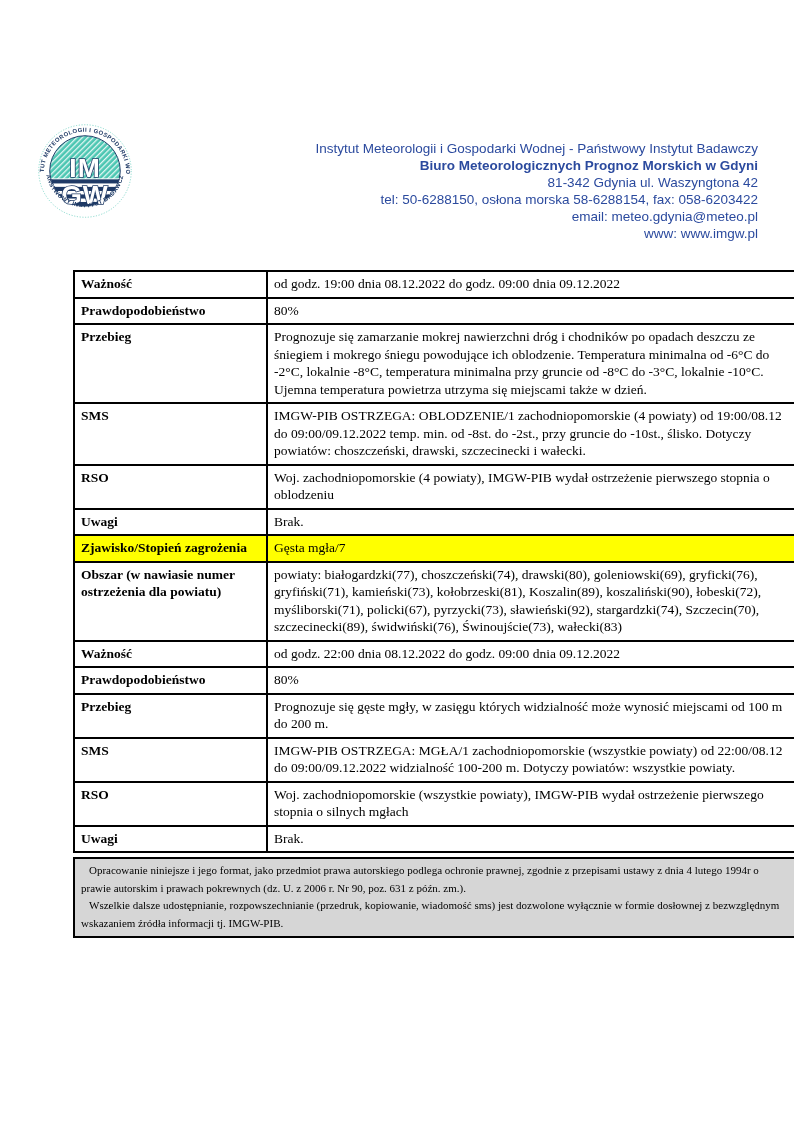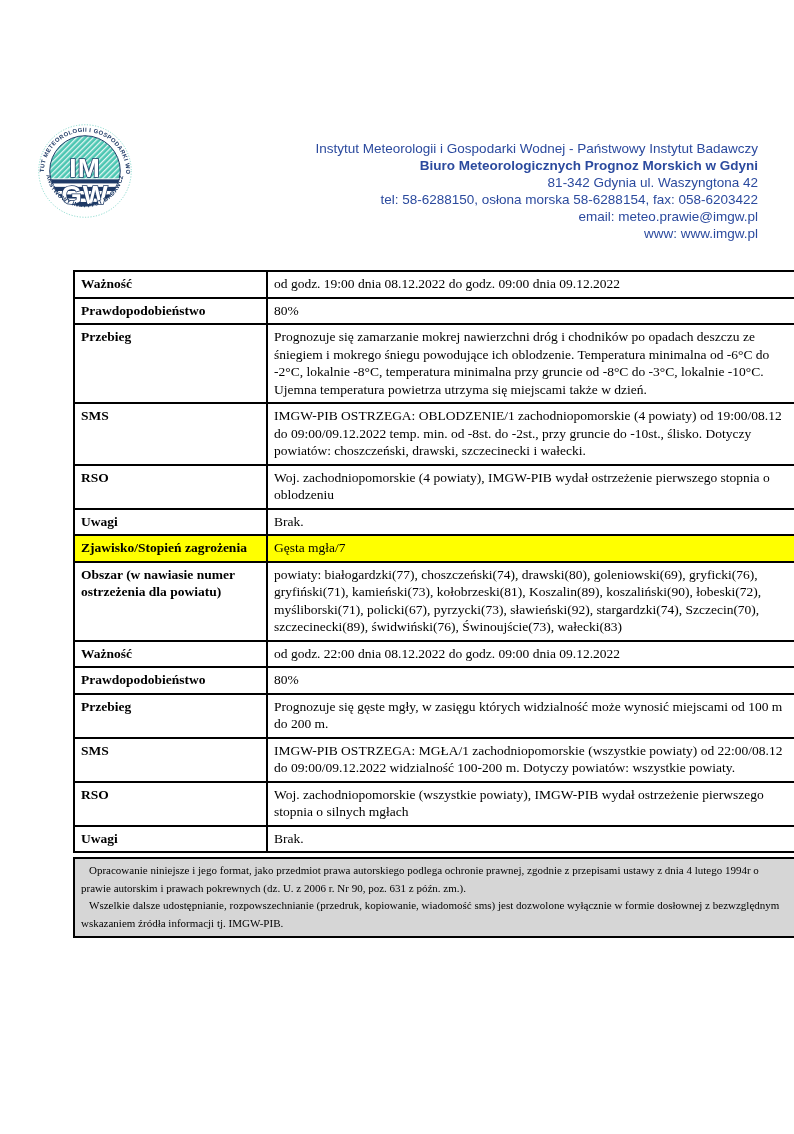--- a/index.html
+++ b/index.html
@@ -110,22 +110,22 @@
       <text class="ring-text">
         <textPath href="#arcBottom" startOffset="50%" text-anchor="middle">PAŃSTWOWY INSTYTUT BADAWCZY</textPath>
       </text>
     </svg>
   </div>
 
   <div class="header-block">
     <div>Instytut Meteorologii i Gospodarki Wodnej - Państwowy Instytut Badawczy</div>
     <div class="bold">Biuro Meteorologicznych Prognoz Morskich w Gdyni</div>
     <div>81-342 Gdynia ul. Waszyngtona 42</div>
-    <div>tel: 58-6288150, osłona morska 58-6288154, fax: 058-6203422</div>
-    <div>email: meteo.prawie@imgw.pl</div>
+    <div>tel: 50-6288150, osłona morska 58-6288154, fax: 058-6203422</div>
+    <div>email: meteo.gdynia@meteo.pl</div>
     <div>www: www.imgw.pl</div>
   </div>
 
   <div class="content">
     <table class="warnings">
       <tbody>
         <tr>
           <td class="label-cell">Ważność</td>
           <td class="value-cell">od godz. 19:00 dnia 08.12.2022 do godz. 09:00 dnia 09.12.2022</td>
         </tr>

